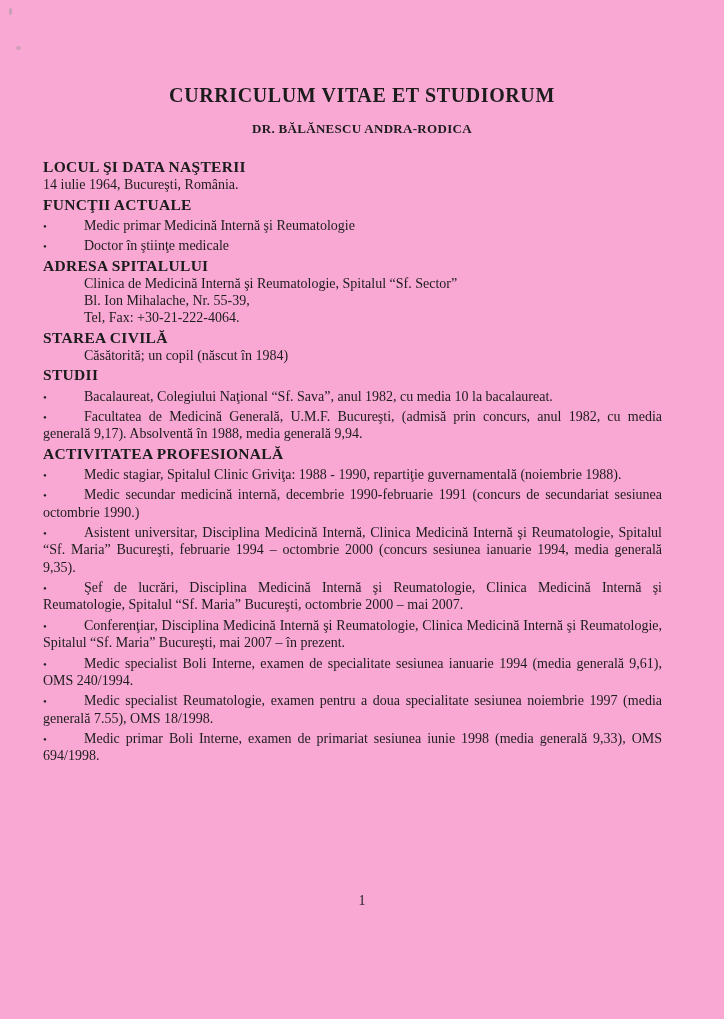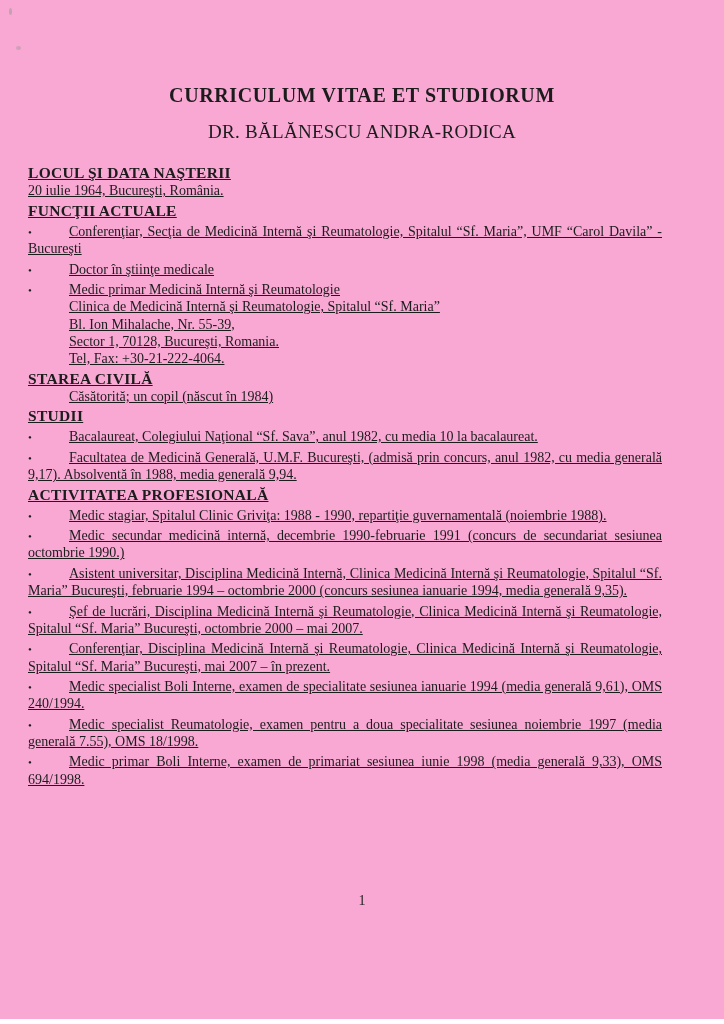--- a/index.html
+++ b/index.html
@@ -26,30 +26,29 @@
     margin: 0;
     padding-top: 84px;
     text-align: center;
     font-size: 20px;
     font-weight: bold;
     letter-spacing: 0.6px;
   }
   .subtitle {
     margin: 14px 0 0 0;
     text-align: center;
-    font-size: 19px;
-    font-weight: normal;
+    font-size: 13px;
+    font-weight: bold;
     letter-spacing: 0.3px;
   }
   .content {
-    margin: 20px 62px 0 28px;
+    margin: 20px 62px 0 43px;
     font-size: 14px;
     line-height: 1.24;
     text-align: justify;
-    text-decoration: underline;
   }
   .heading {
     margin: 1px 0 0 0;
     font-size: 15.5px;
     font-weight: bold;
     letter-spacing: 0.3px;
     text-align: left;
   }
   .para { margin: 0; }
   .para.indent { padding-left: 41px; }
@@ -73,28 +72,27 @@
 
 <div class="page">
   <div class="artifact a1"></div>
   <div class="artifact a2"></div>
 
   <h1 class="title">CURRICULUM VITAE ET STUDIORUM</h1>
   <h2 class="subtitle">DR. BĂLĂNESCU ANDRA-RODICA</h2>
 
   <div class="content" id="content">
       <h3 class="heading">LOCUL ŞI DATA NAŞTERII</h3>
-      <p class="para">20 iulie 1964, Bucureşti, România.</p>
+      <p class="para">14 iulie 1964, Bucureşti, România.</p>
       <h3 class="heading">FUNCŢII ACTUALE</h3>
-      <p class="bullet"><span class="marker">•</span><span>Conferenţiar, Secţia de Medicină Internă şi Reumatologie, Spitalul “Sf. Maria”, UMF “Carol Davila” - Bucureşti</span></p>
+      <p class="bullet"><span class="marker">•</span><span>Medic primar Medicină Internă şi Reumatologie</span></p>
       <p class="bullet"><span class="marker">•</span><span>Doctor în ştiinţe medicale</span></p>
-      <p class="bullet"><span class="marker">•</span><span>Medic primar Medicină Internă şi Reumatologie</span></p>
-      <p class="para indent">Clinica de Medicină Internă şi Reumatologie, Spitalul “Sf. Maria”</p>
+      <h3 class="heading">ADRESA SPITALULUI</h3>
+      <p class="para indent">Clinica de Medicină Internă şi Reumatologie, Spitalul “Sf. Sector”</p>
       <p class="para indent">Bl. Ion Mihalache, Nr. 55-39,</p>
-      <p class="para indent">Sector 1, 70128, Bucureşti, Romania.</p>
       <p class="para indent">Tel, Fax: +30-21-222-4064.</p>
       <h3 class="heading">STAREA CIVILĂ</h3>
       <p class="para indent">Căsătorită; un copil (născut în 1984)</p>
       <h3 class="heading">STUDII</h3>
       <p class="bullet"><span class="marker">•</span><span>Bacalaureat, Colegiului Naţional “Sf. Sava”, anul 1982, cu media 10 la bacalaureat.</span></p>
       <p class="bullet"><span class="marker">•</span><span>Facultatea de Medicină Generală, U.M.F. Bucureşti, (admisă prin concurs, anul 1982, cu media generală 9,17). Absolventă în 1988, media generală 9,94.</span></p>
       <h3 class="heading">ACTIVITATEA PROFESIONALĂ</h3>
       <p class="bullet"><span class="marker">•</span><span>Medic stagiar, Spitalul Clinic Griviţa: 1988 - 1990, repartiţie guvernamentală (noiembrie 1988).</span></p>
       <p class="bullet"><span class="marker">•</span><span>Medic secundar medicină internă, decembrie 1990-februarie 1991 (concurs de secundariat sesiunea octombrie 1990.)</span></p>
       <p class="bullet"><span class="marker">•</span><span>Asistent universitar, Disciplina Medicină Internă, Clinica Medicină Internă şi Reumatologie, Spitalul “Sf. Maria” Bucureşti, februarie 1994 – octombrie 2000 (concurs sesiunea ianuarie 1994, media generală 9,35).</span></p>

